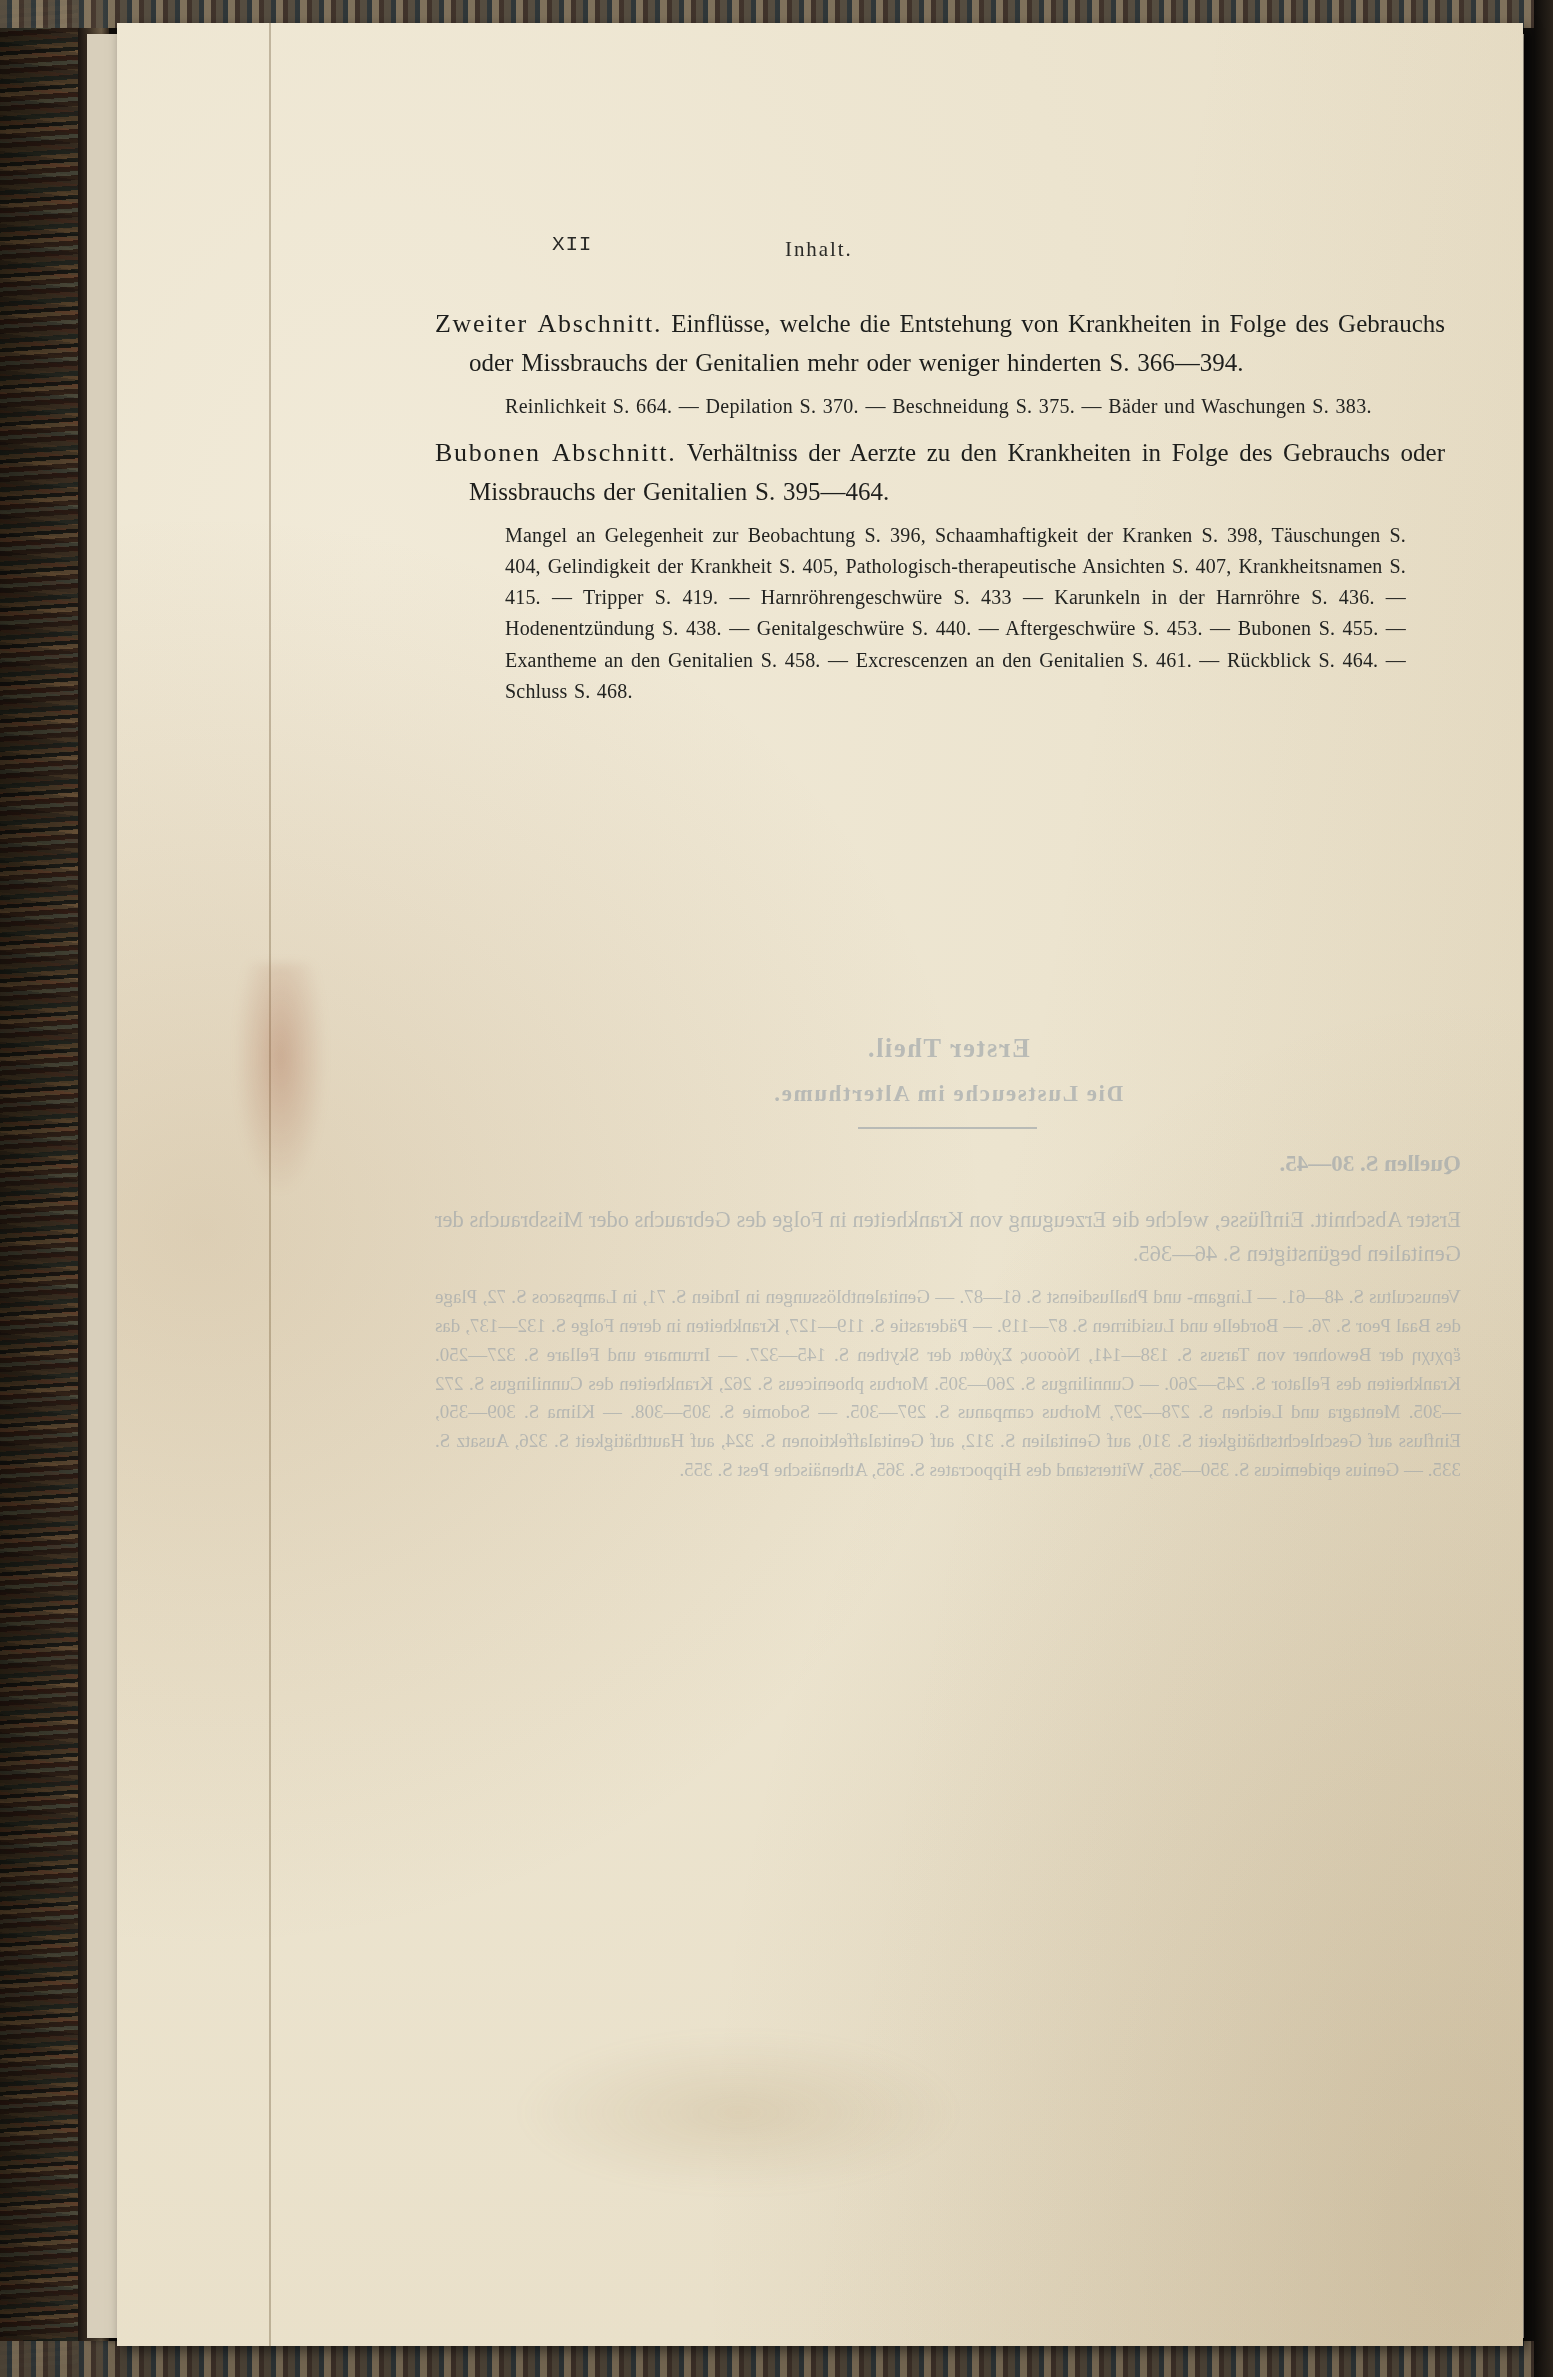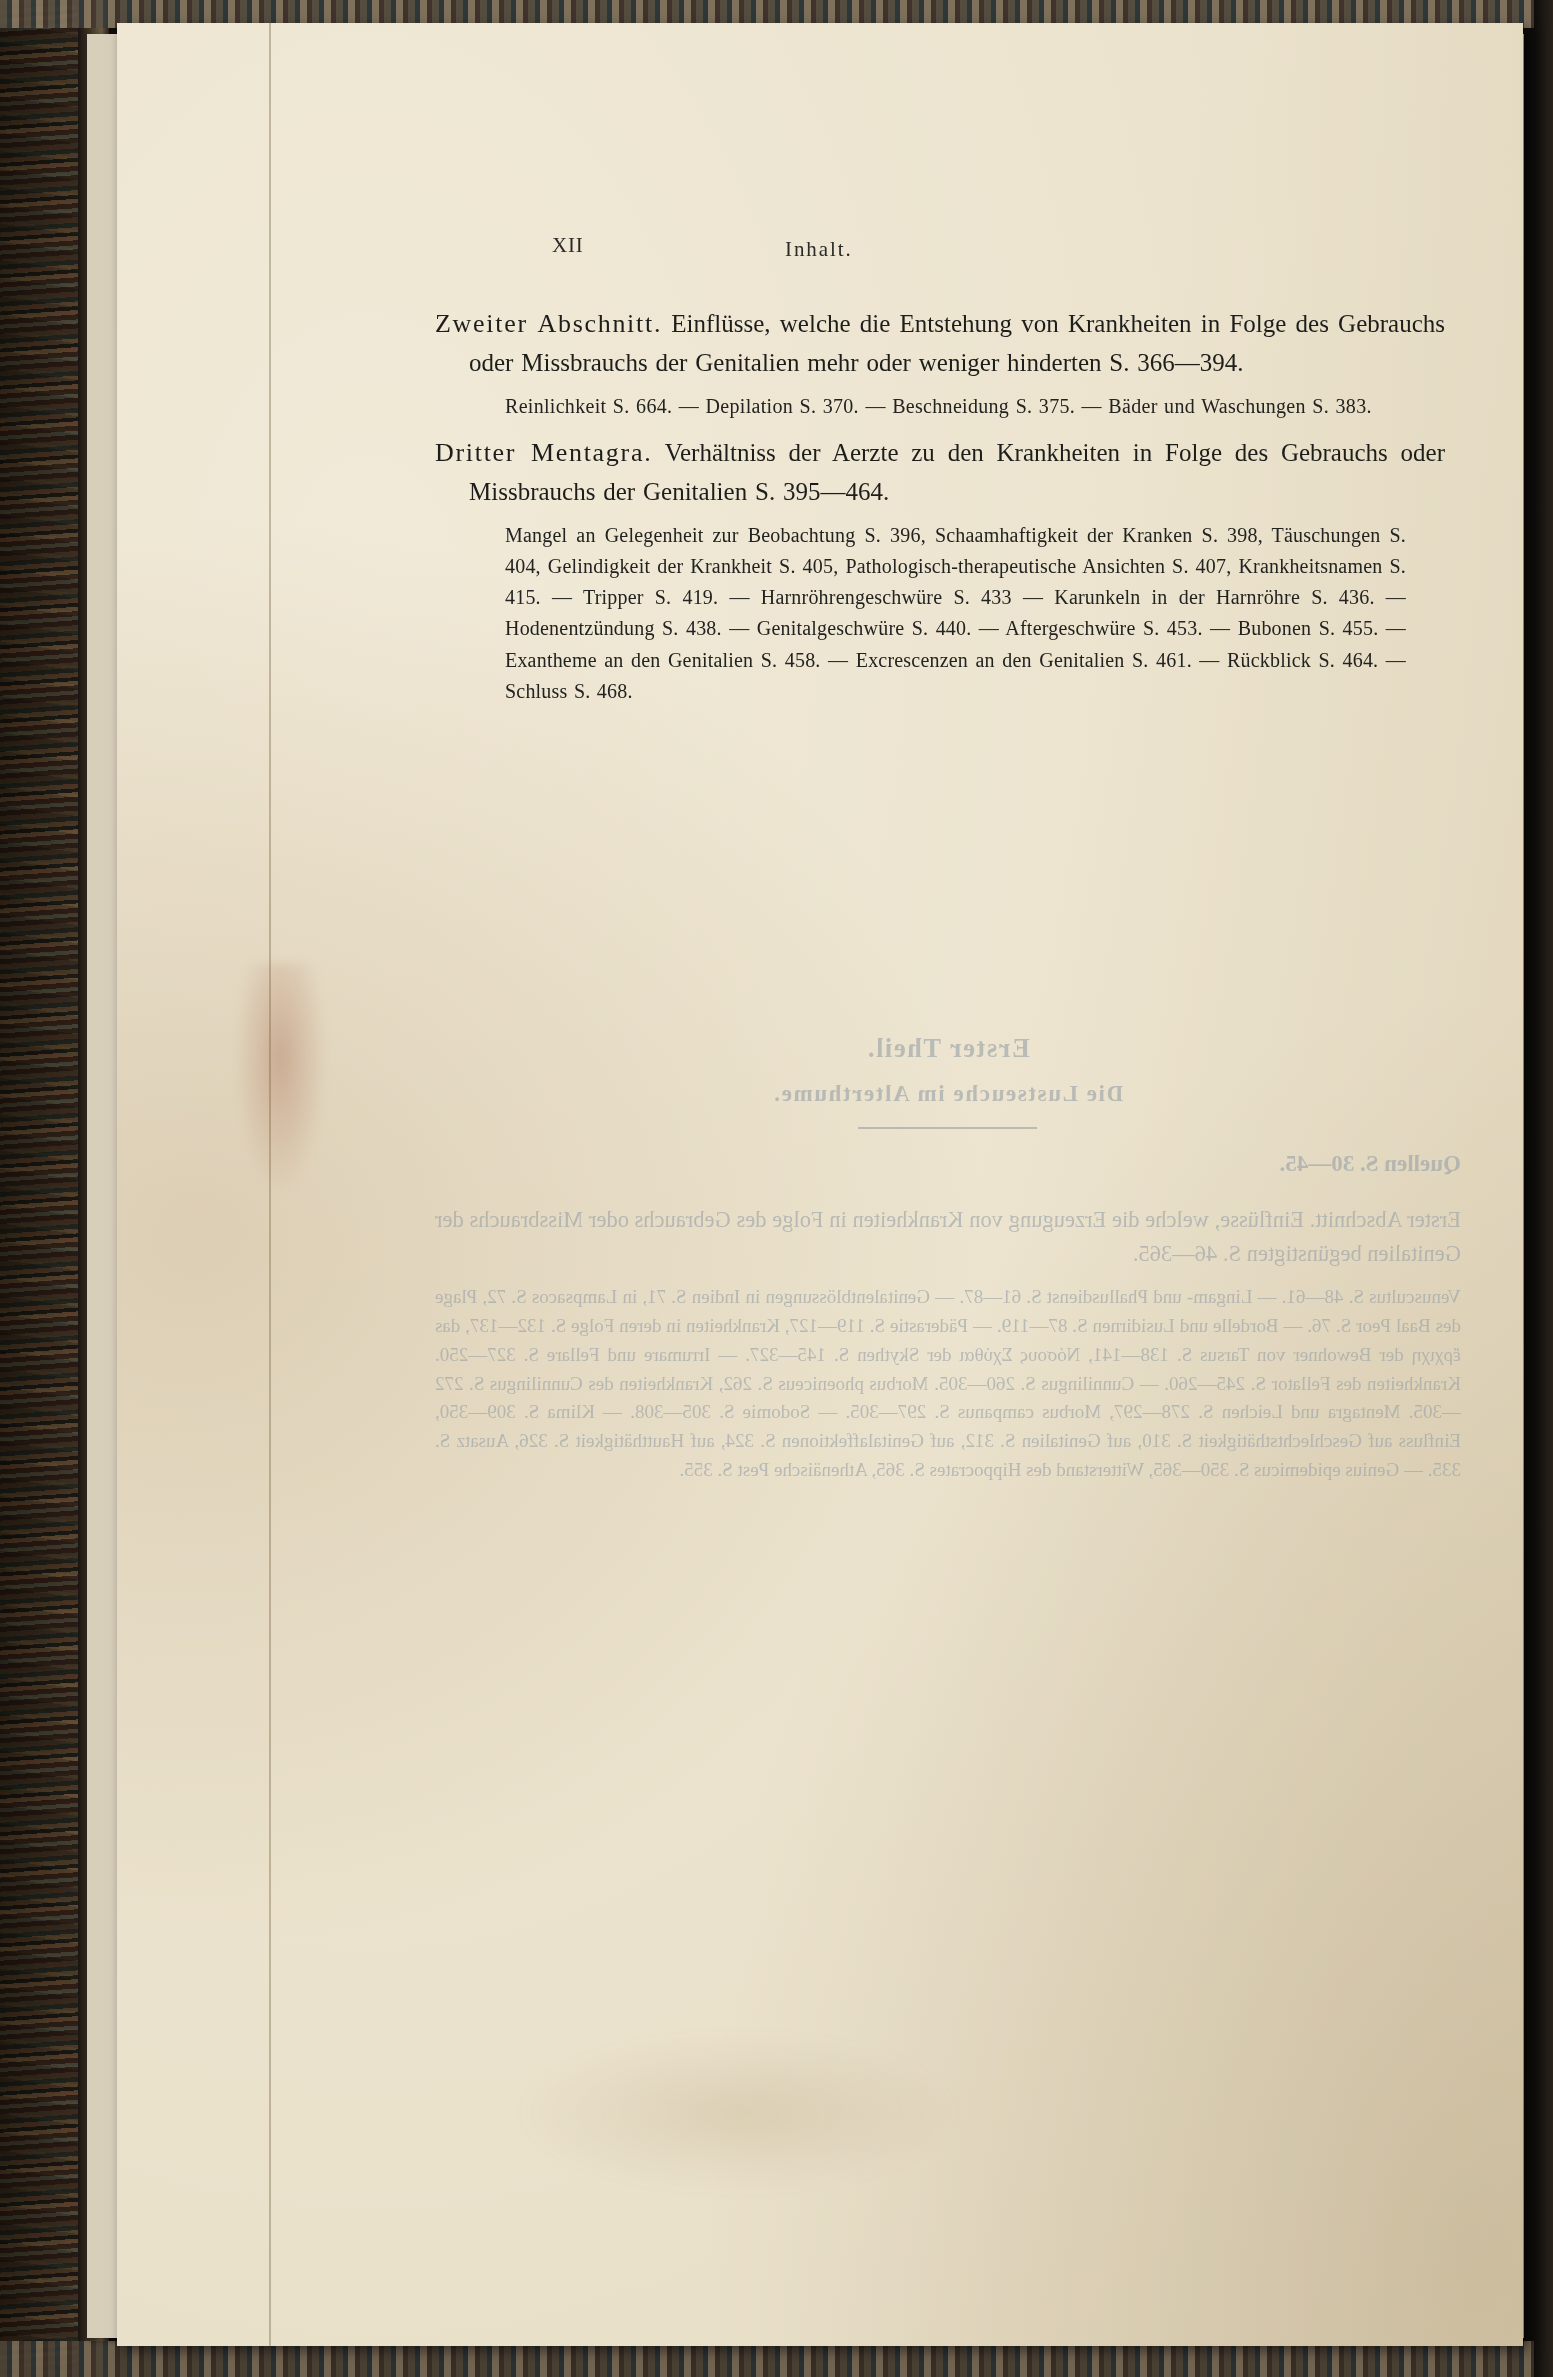--- a/index.html
+++ b/index.html
@@ -151,20 +151,21 @@
     height: 31px;
     margin-bottom: 40px;
   }
   .folio {
     position: absolute;
     left: 117px;
     top: 0;
     font-size: 21px;
     letter-spacing: 0.8px;
     color: #2a2a27;
+    font-family: Liberation Mono, monospace;
   }
   .head-title {
     position: absolute;
     left: 350px;
     top: 4px;
     font-size: 21px;
     letter-spacing: 1.9px;
     color: #2a2a27;
   }
 
@@ -294,21 +295,21 @@
     <div class="entry">
       <div class="entry-main">
         <span class="sect-label">Zweiter Abschnitt.</span>
         <span>Einflüsse, welche die Entstehung von Krankheiten in Folge des Gebrauchs oder Missbrauchs der Genitalien mehr oder weniger hinderten S. 366—394.</span>
       </div>
       <div class="sub">Reinlichkeit S. 664. — Depilation S. 370. — Beschneidung S. 375. — Bäder und Waschungen S. 383.</div>
     </div>
 
     <div class="entry">
       <div class="entry-main">
-        <span class="sect-label">Dritter Mentagra.</span>
+        <span class="sect-label">Bubonen Abschnitt.</span>
         <span>Verhältniss der Aerzte zu den Krankheiten in Folge des Gebrauchs oder Missbrauchs der Genitalien S. 395—464.</span>
       </div>
       <div class="sub tight">Mangel an Gelegenheit zur Beobachtung S. 396, Schaamhaftigkeit der Kranken S. 398, Täuschungen S. 404, Gelindigkeit der Krankheit S. 405, Pathologisch-therapeutische Ansichten S. 407, Krankheitsnamen S. 415. — Tripper S. 419. — Harnröhrengeschwüre S. 433 — Karunkeln in der Harnröhre S. 436. — Hodenentzündung S. 438. — Genitalgeschwüre S. 440. — Aftergeschwüre S. 453. — Bubonen S. 455. — Exantheme an den Genitalien S. 458. — Excrescenzen an den Genitalien S. 461. — Rückblick S. 464. — Schluss S. 468.</div>
     </div>
 
   </div>
 
   <div class="bleed">
     <div class="bt">Erster Theil.</div>
     <div class="bs">Die Lustseuche im Alterthume.</div>

